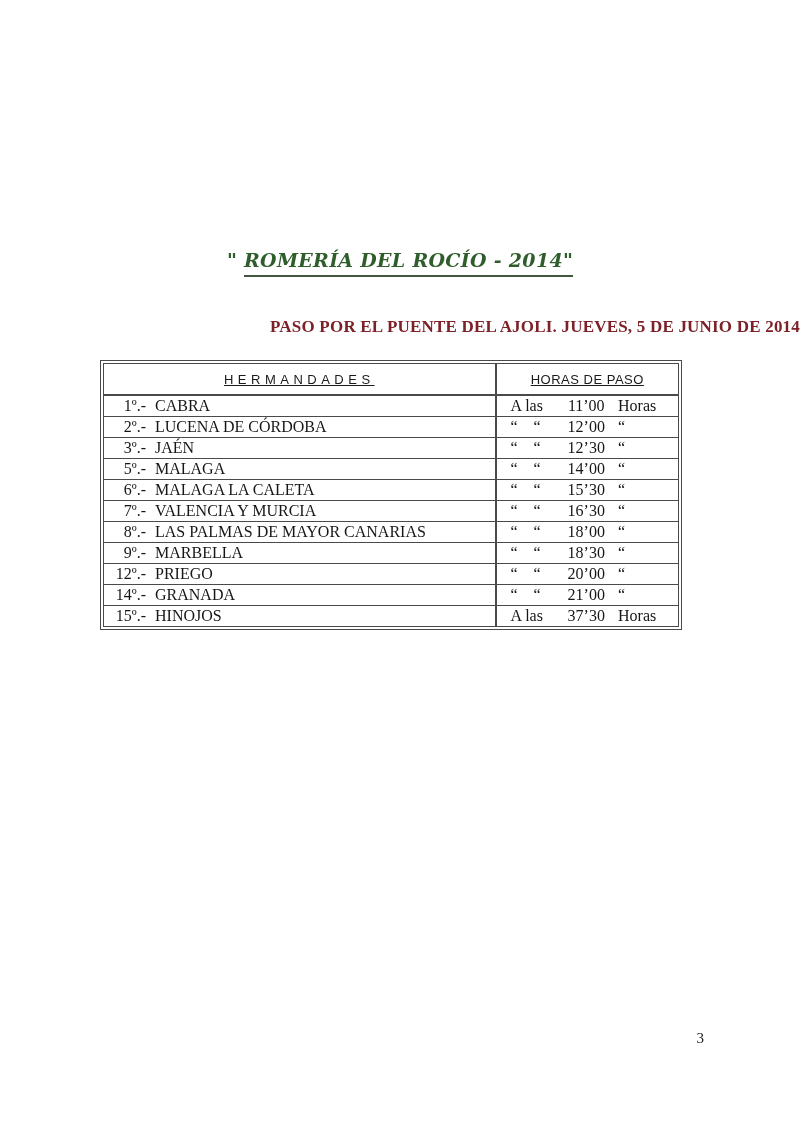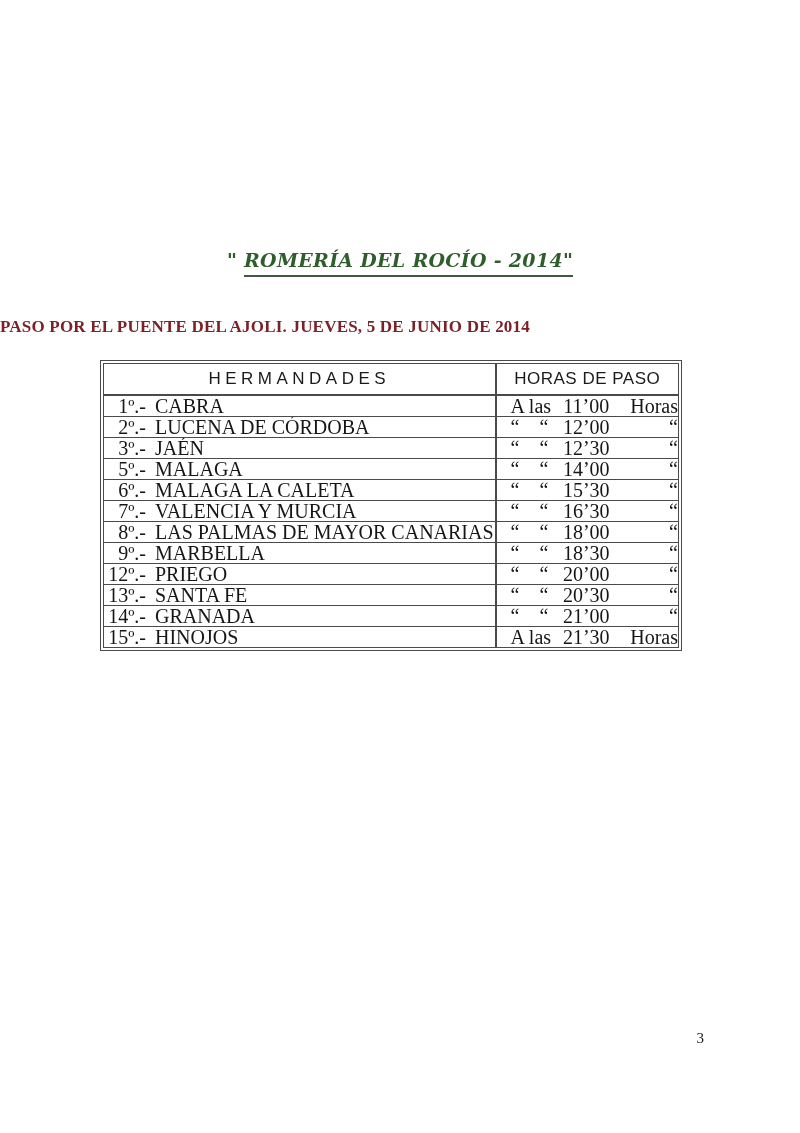--- a/index.html
+++ b/index.html
@@ -8,45 +8,45 @@
     font-family:"Liberation Serif",serif;color:#161616;overflow:hidden;
   }
   .title{
     position:absolute;top:249px;left:0;width:100%;text-align:center;
     font-family:"DejaVu Serif",serif;font-size:19px;font-weight:bold;font-style:italic;
     color:#2f5e2c;letter-spacing:0.3px;
   }
   .title .tq{white-space:pre;}
   .title .tu{display:inline-block;border-bottom:2px solid #41573f;padding-bottom:4px;}
   .subtitle{
-    position:absolute;top:317px;left:0;width:100%;text-align:left;
+    position:absolute;top:317px;left:0;width:100%;text-align:right;
     font-family:"Liberation Serif",serif;font-size:17px;font-weight:bold;
     color:#7c2128;letter-spacing:0.2px;
   }
   .table-outer{
     position:absolute;left:100px;top:360px;width:582px;
     border:1px solid #4a4a4a;padding:2px;box-sizing:border-box;
   }
   table.sched{border-collapse:collapse;width:100%;table-layout:fixed;}
   table.sched th, table.sched td{border:1px solid #4a4a4a;padding:0;}
   th{
     height:30px;font-family:"Liberation Sans",sans-serif;font-weight:400;
-    font-size:17px;color:#1a1a1a;border-bottom-width:2px !important;
-    vertical-align:middle;text-align:center;
+    font-size:13px;color:#1a1a1a;border-bottom-width:2px !important;
+    vertical-align:middle;text-align:center;text-decoration:underline;
   }
   .th-left{letter-spacing:4.5px;border-right-width:2px !important;}
   .th-right{letter-spacing:0.5px;}
-  td{height:20px;font-size:20px;line-height:20px;vertical-align:middle;}
+  td{height:20px;font-size:16px;line-height:20px;vertical-align:middle;}
   td.c-name{padding-left:6px;border-right-width:2px !important;white-space:nowrap;overflow:hidden;}
   .ord{display:inline-block;width:42px;text-align:right;}
   .nm{padding-left:9px;}
   .time-flex{display:flex;align-items:baseline;width:100%;}
   .pfx{flex:0 0 58px;box-sizing:border-box;padding-left:14px;text-align:left;white-space:pre;}
   .tm{flex:1 1 auto;text-align:center;}
-  .sfx{flex:0 0 60px;text-align:right;}
+  .sfx{flex:0 0 60px;text-align:left;}
   .pagenum{
     position:absolute;top:1030px;right:96px;
     font-family:"Liberation Serif",serif;font-size:15px;color:#1a1a1a;
   }
 </style>
 </head>
 <body>
 
 <div class="page">
 
@@ -163,48 +163,38 @@
             <td class="c-name"><span class="ord">12º.-</span><span class="nm">PRIEGO</span></td>
             <td class="c-time">
               <div class="time-flex">
                 <span class="pfx">“ “</span>
                 <span class="tm">20’00</span>
                 <span class="sfx">“</span>
               </div>
             </td>
           </tr>
 
-          <tr>
-            <td class="c-name"><span class="ord">13º.-</span><span class="nm">SANTA FE</span></td>
-            <td class="c-time">
-              <div class="time-flex">
-                <span class="pfx">“ “</span>
-                <span class="tm">20’30</span>
-                <span class="sfx">“</span>
-              </div>
-            </td>
-          </tr>
 
           <tr>
             <td class="c-name"><span class="ord">14º.-</span><span class="nm">GRANADA</span></td>
             <td class="c-time">
               <div class="time-flex">
                 <span class="pfx">“ “</span>
                 <span class="tm">21’00</span>
                 <span class="sfx">“</span>
               </div>
             </td>
           </tr>
 
           <tr>
             <td class="c-name"><span class="ord">15º.-</span><span class="nm">HINOJOS</span></td>
             <td class="c-time">
               <div class="time-flex">
                 <span class="pfx">A las</span>
-                <span class="tm">21’30</span>
+                <span class="tm">37’30</span>
                 <span class="sfx">Horas</span>
               </div>
             </td>
           </tr>
         </tbody>
     </table>
   </div>
 
   <div class="pagenum">3</div>
 

